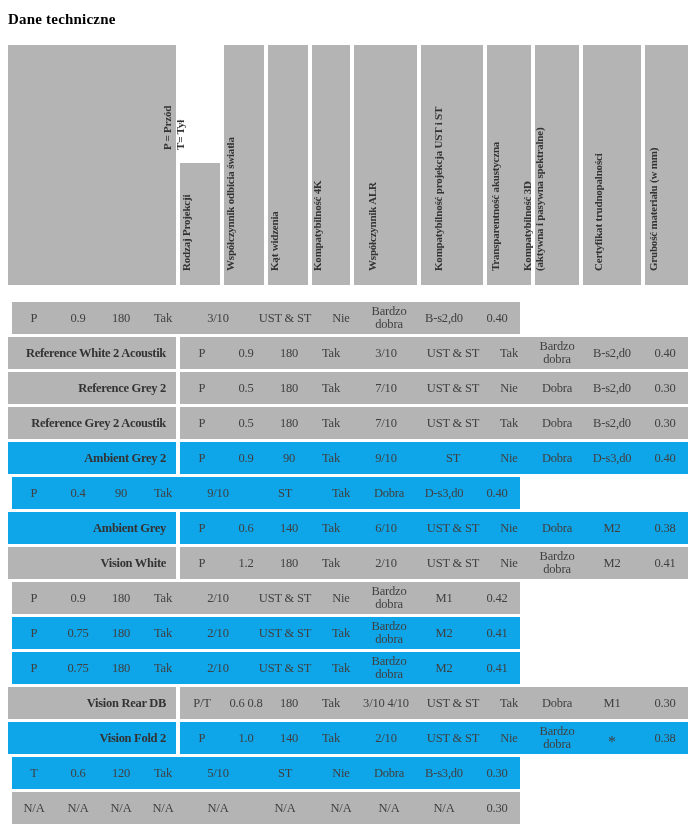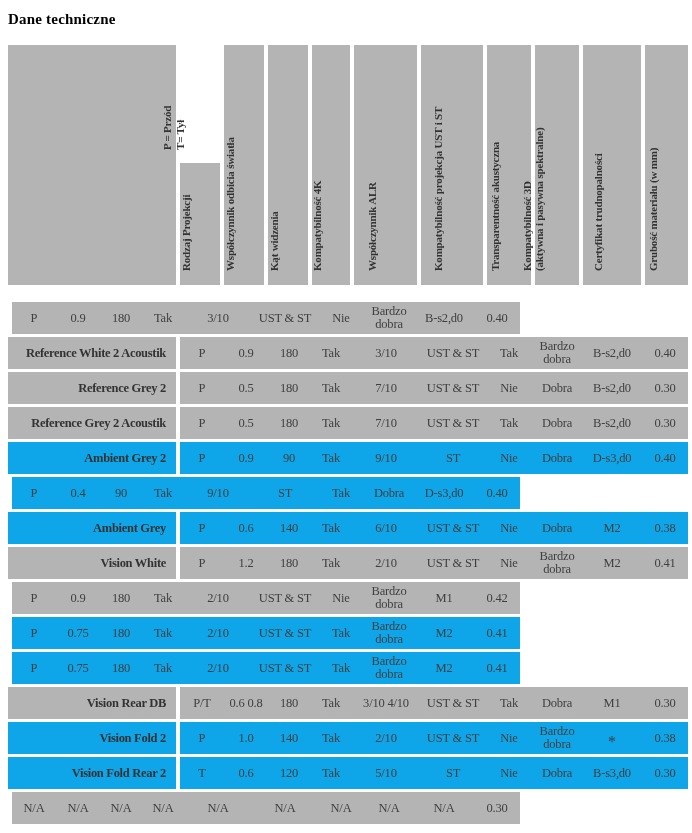--- a/index.html
+++ b/index.html
@@ -337,21 +337,20 @@
             <div class="bcell" style="width: 42px;">Tak</div>
             <div class="bcell" style="width: 68px;">2/10</div>
             <div class="bcell" style="width: 66px;">UST &amp; ST</div>
             <div class="bcell" style="width: 46px;">Nie</div>
             <div class="bcell" style="width: 50px;">Bardzo dobra</div>
             <div class="bcell star" style="width: 60px;">*</div>
             <div class="bcell" style="width: 46px;">0.38</div>
           </div>
         </div>
         <div class="brow shade-white">
-          <div class="blabel">Vision Fold Rear 2</div>
           <div class="bgap"></div>
           <div class="bstrip">
             <div class="bcell" style="width: 44px;">T</div>
             <div class="bcell" style="width: 44px;">0.6</div>
             <div class="bcell" style="width: 42px;">120</div>
             <div class="bcell" style="width: 42px;">Tak</div>
             <div class="bcell" style="width: 68px;">5/10</div>
             <div class="bcell" style="width: 66px;">ST</div>
             <div class="bcell" style="width: 46px;">Nie</div>
             <div class="bcell" style="width: 50px;">Dobra</div>

